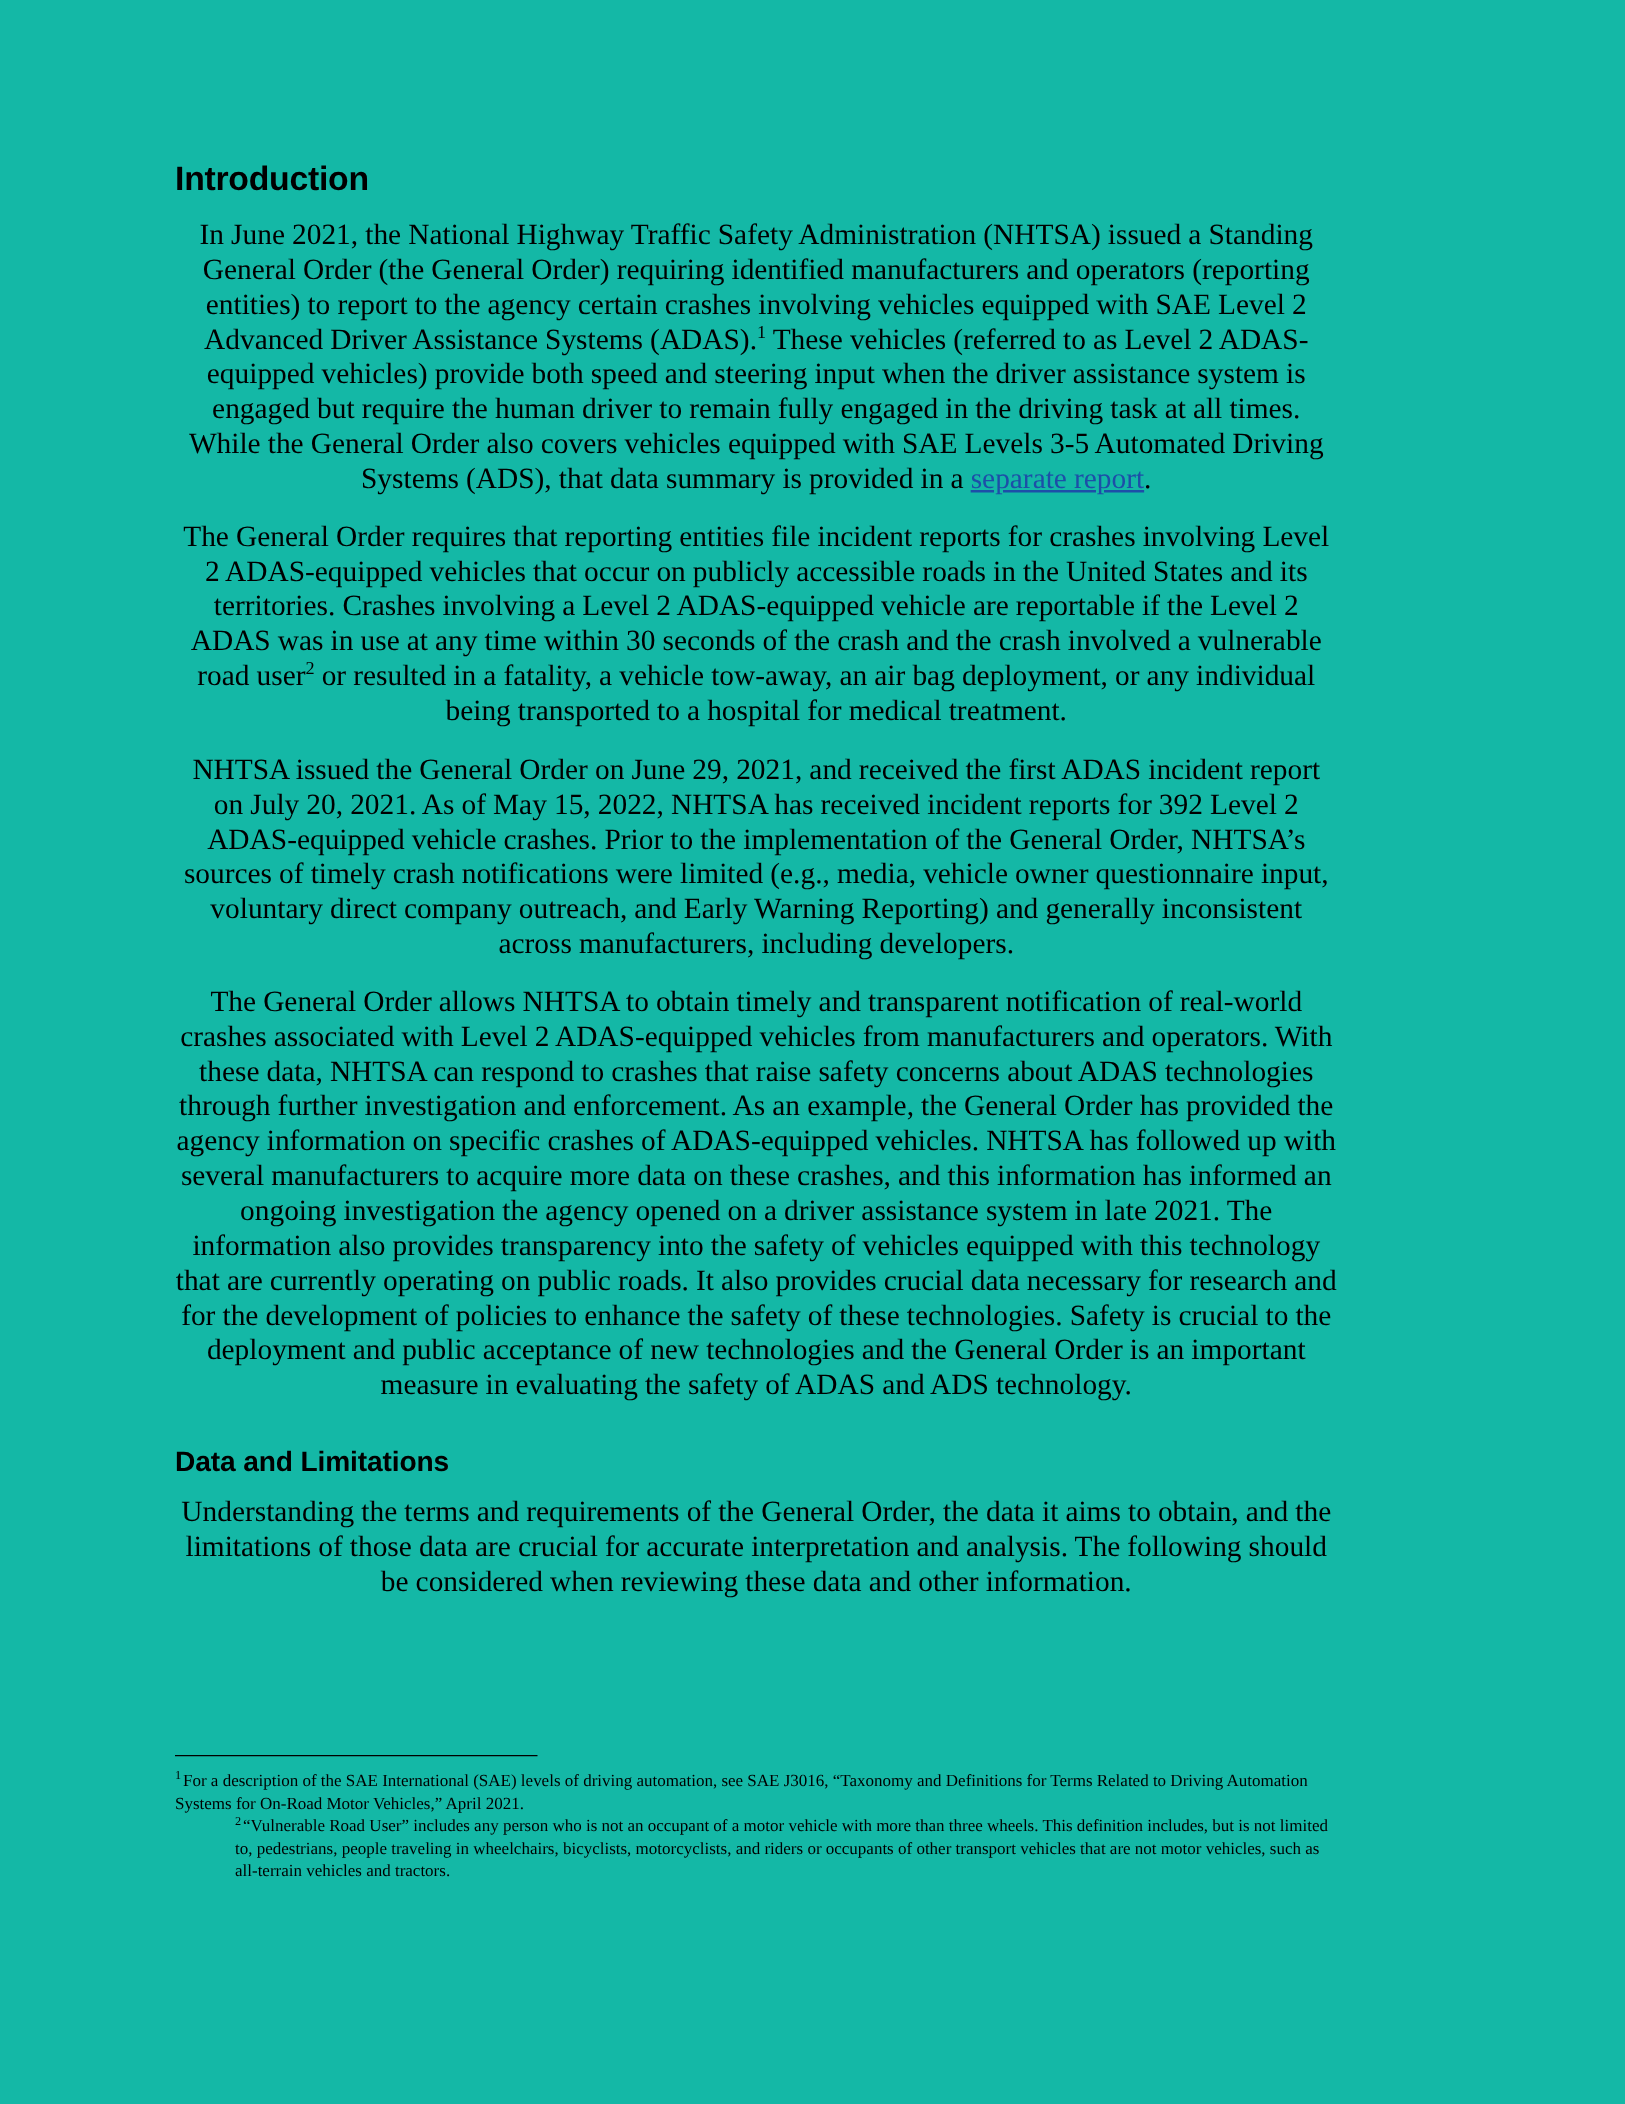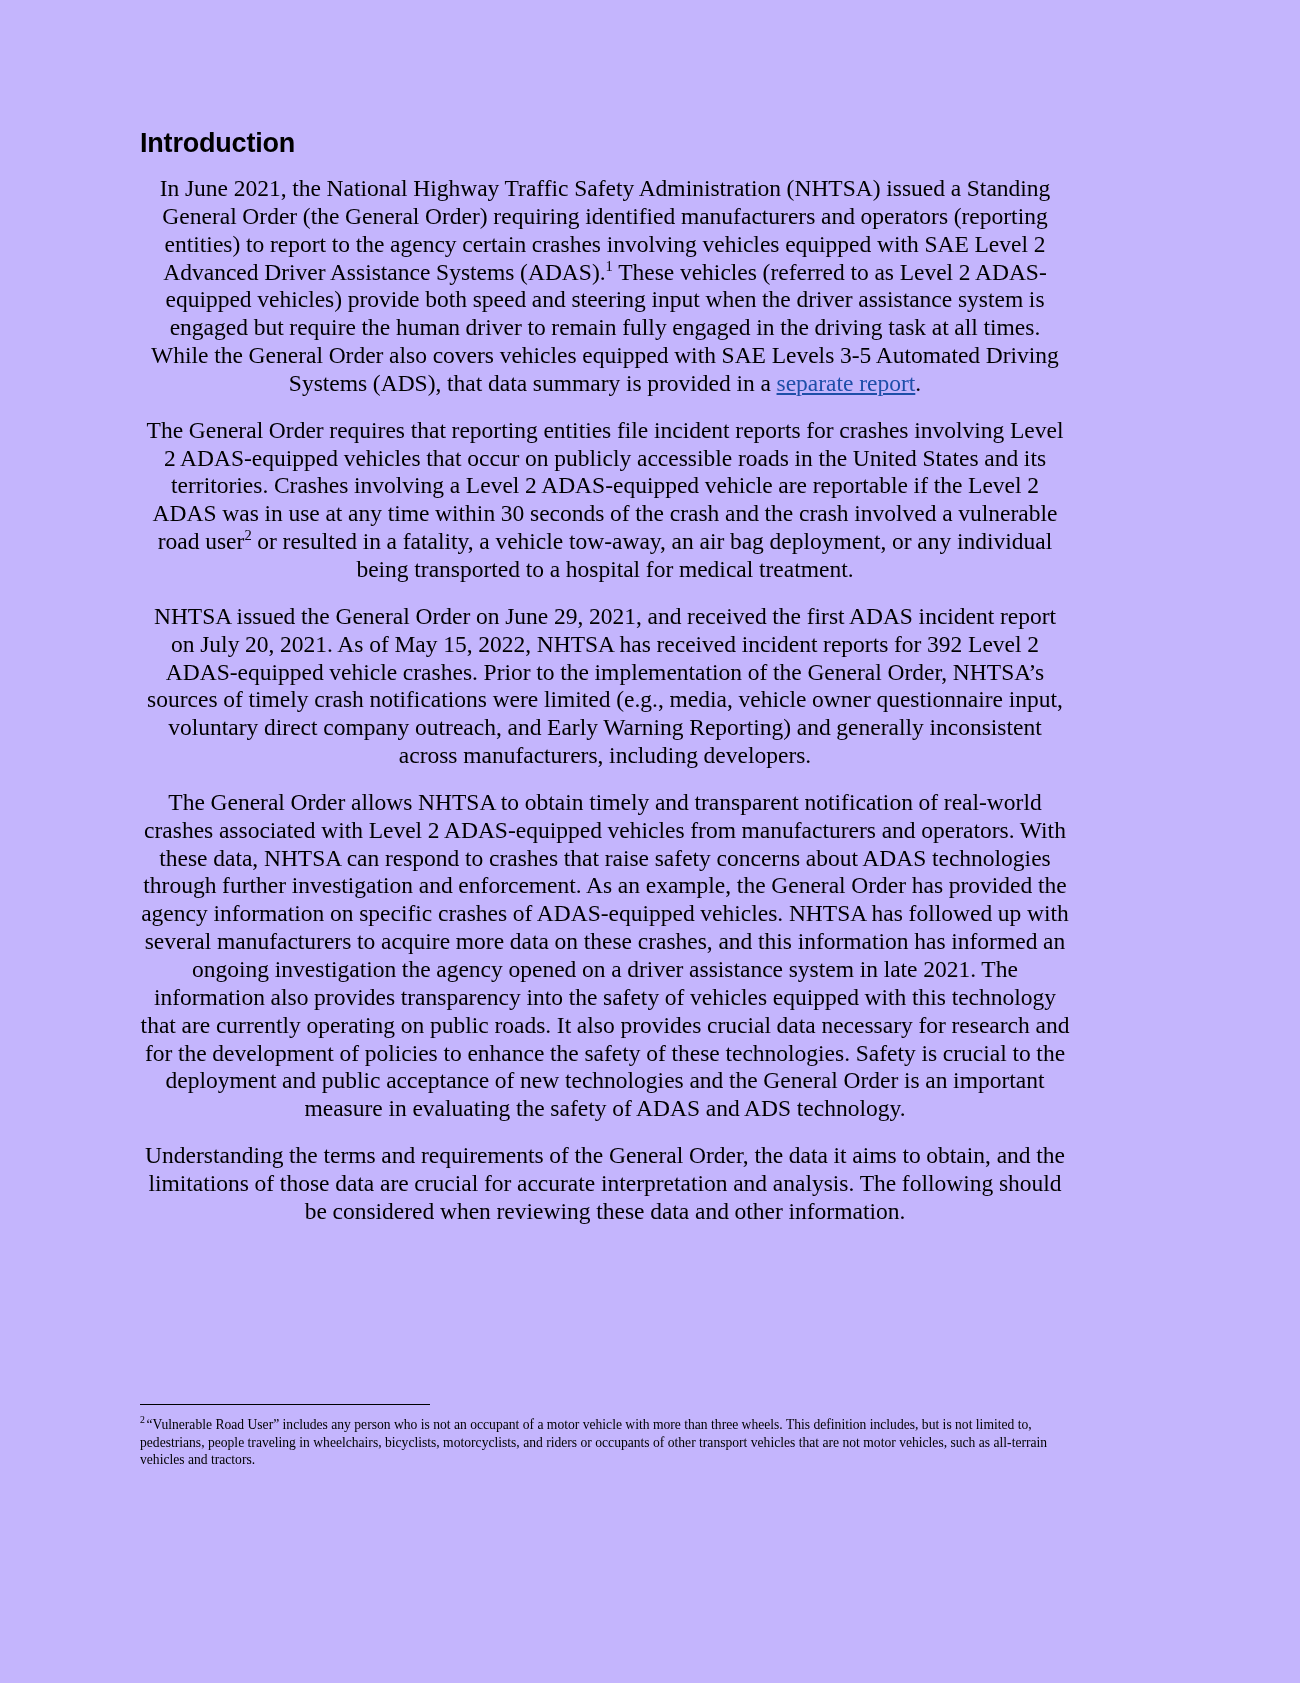--- a/index.html
+++ b/index.html
@@ -8,21 +8,21 @@
     background: #ffffff;
   }
   body {
     font-family: "Liberation Serif", "DejaVu Serif", serif;
     color: #000000;
   }
   .page {
     position: relative;
     width: 1300px;
     height: 1683px;
-    background: #c4b5fd;
+    background: #14b8a6;
     margin: 0 auto;
     overflow: hidden;
     box-sizing: border-box;
   }
   .content {
     position: absolute;
     left: 140px;
     top: 128px;
     width: 930px;
   }
@@ -114,29 +114,33 @@
     </p>
 
     <p class="body-para">
       <span>NHTSA issued the General Order on June 29, 2021, and received the first ADAS incident report on July 20, 2021. As of May 15, 2022, NHTSA has received incident reports for 392 Level 2 ADAS-equipped vehicle crashes. Prior to the implementation of the General Order, NHTSA’s sources of timely crash notifications were limited (e.g., media, vehicle owner questionnaire input, voluntary direct company outreach, and Early Warning Reporting) and generally inconsistent across manufacturers, including developers.</span>
     </p>
 
     <p class="body-para">
       <span>The General Order allows NHTSA to obtain timely and transparent notification of real-world crashes associated with Level 2 ADAS-equipped vehicles from manufacturers and operators. With these data, NHTSA can respond to crashes that raise safety concerns about ADAS technologies through further investigation and enforcement. As an example, the General Order has provided the agency information on specific crashes of ADAS-equipped vehicles. NHTSA has followed up with several manufacturers to acquire more data on these crashes, and this information has informed an ongoing investigation the agency opened on a driver assistance system in late 2021. The information also provides transparency into the safety of vehicles equipped with this technology that are currently operating on public roads. It also provides crucial data necessary for research and for the development of policies to enhance the safety of these technologies. Safety is crucial to the deployment and public acceptance of new technologies and the General Order is an important measure in evaluating the safety of ADAS and ADS technology.</span>
     </p>
 
+    <h2 class="section-heading">Data and Limitations</h2>
 
     <p class="body-para">
       <span>Understanding the terms and requirements of the General Order, the data it aims to obtain, and the limitations of those data are crucial for accurate interpretation and analysis. The following should be considered when reviewing these data and other information.</span>
     </p>
 
   </div>
 
   <div class="footnotes">
     <div class="fn-rule"></div>
 
+    <p class="footnote">
+      <sup class="fn-num">1</sup><span>For a description of the SAE International (SAE) levels of driving automation, see SAE J3016, “Taxonomy and Definitions for Terms Related to Driving Automation Systems for On-Road Motor Vehicles,” April 2021.</span>
+    </p>
 
     <p class="footnote">
       <sup class="fn-num">2</sup><span>“Vulnerable Road User” includes any person who is not an occupant of a motor vehicle with more than three wheels. This definition includes, but is not limited to, pedestrians, people traveling in wheelchairs, bicyclists, motorcyclists, and riders or occupants of other transport vehicles that are not motor vehicles, such as all-terrain vehicles and tractors.</span>
     </p>
   </div>
 
 </div>
 
 </body></html>

